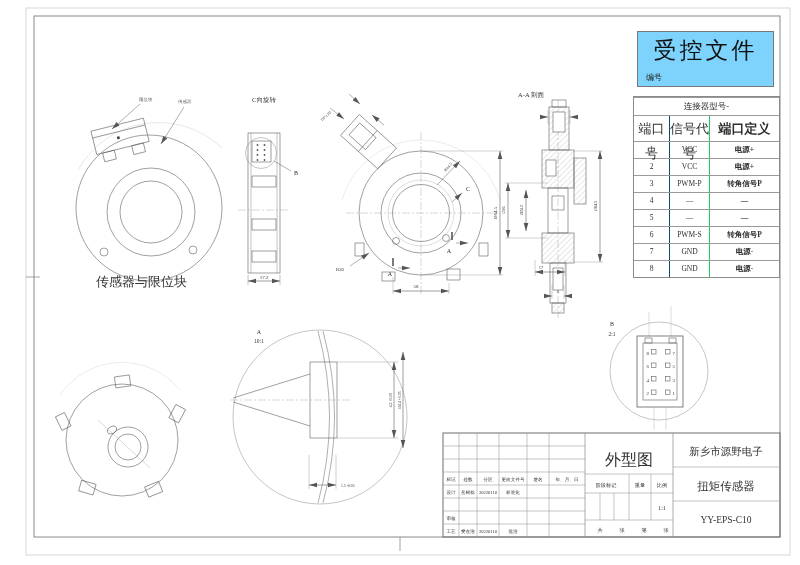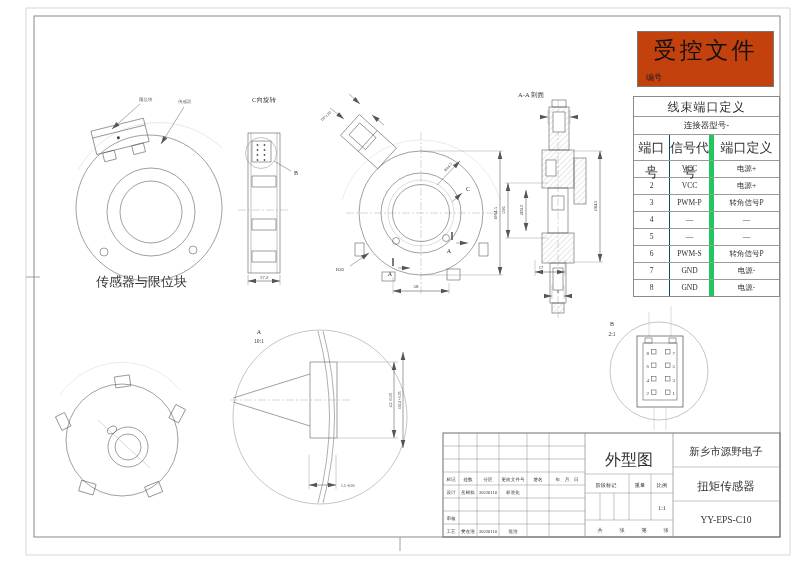--- a/index.html
+++ b/index.html
@@ -3,32 +3,32 @@
 <meta charset="utf-8">
 <style>
   html,body{margin:0;padding:0;background:#f2f2f2;}
   .sheet{position:relative;width:800px;height:565px;background:#ffffff;overflow:hidden;
          font-family:"Liberation Serif",serif;box-shadow:0 0 6px rgba(0,0,0,.15);}
   svg{position:absolute;left:0;top:0;}
   .t{fill:#333;stroke:none;font-family:"Liberation Serif",serif;}
   .tl{fill:#555;stroke:none;font-family:"Liberation Serif",serif;}
   
   .cdoc{position:absolute;left:637px;top:31px;width:137px;height:56px;border:1px solid #777;
-        box-sizing:border-box;background:#c2410c;}
+        box-sizing:border-box;background:#7dd3fc;}
   .cdoc-title{font-size:23px;text-align:center;margin-top:3px;letter-spacing:3px;color:#111;}
   .cdoc-no{position:absolute;left:8px;bottom:3px;font-size:8px;color:#222;}
   
   .port-table{position:absolute;left:633px;top:96px;width:147px;background:#fff;
               border:1px solid #8a8a8a;box-sizing:border-box;color:#2e2e2e;text-align:center;}
   .pt-title{height:19px;line-height:20px;font-size:12px;letter-spacing:1px;}
   .pt-sub{height:17px;line-height:17px;font-size:8.5px;border-top:1px solid #9a9a9a;}
   .pt-row{display:flex;border-top:1px solid #9a9a9a;}
   .pt-row .c1{width:35px;}
   .pt-row .c2{width:39px;border-left:1px solid #0c4a6e;}
-  .pt-row .c3{flex:1;border-left:5px solid #22c55e;}
+  .pt-row .c3{flex:1;border-left:1px solid #22c55e;font-weight:bold;}
   .pt-head>div{height:25px;line-height:25px;font-size:13px;}
   .pt-data>div{height:16px;line-height:16px;font-size:7.5px;}
 </style>
 </head>
 <body>
 
 <div class="sheet">
 
 <svg width="800" height="565" viewBox="0 0 800 565">
   <defs>
@@ -332,21 +332,20 @@
     </g>
   </g>
 </svg>
 
   <div class="cdoc">
     <div class="cdoc-title">受控文件</div>
     <div class="cdoc-no">编号</div>
   </div>
 
   <div class="port-table">
-    <div class="pt-title">线束端口定义</div>
     <div class="pt-sub">连接器型号-</div>
     <div class="pt-row pt-head">
       <div class="c1">端口号</div>
       <div class="c2">信号代号</div>
       <div class="c3">端口定义</div>
     </div>
     <div class="pt-row pt-data">
       <div class="c1">1</div>
       <div class="c2">VCC</div>
       <div class="c3">电源+</div>

